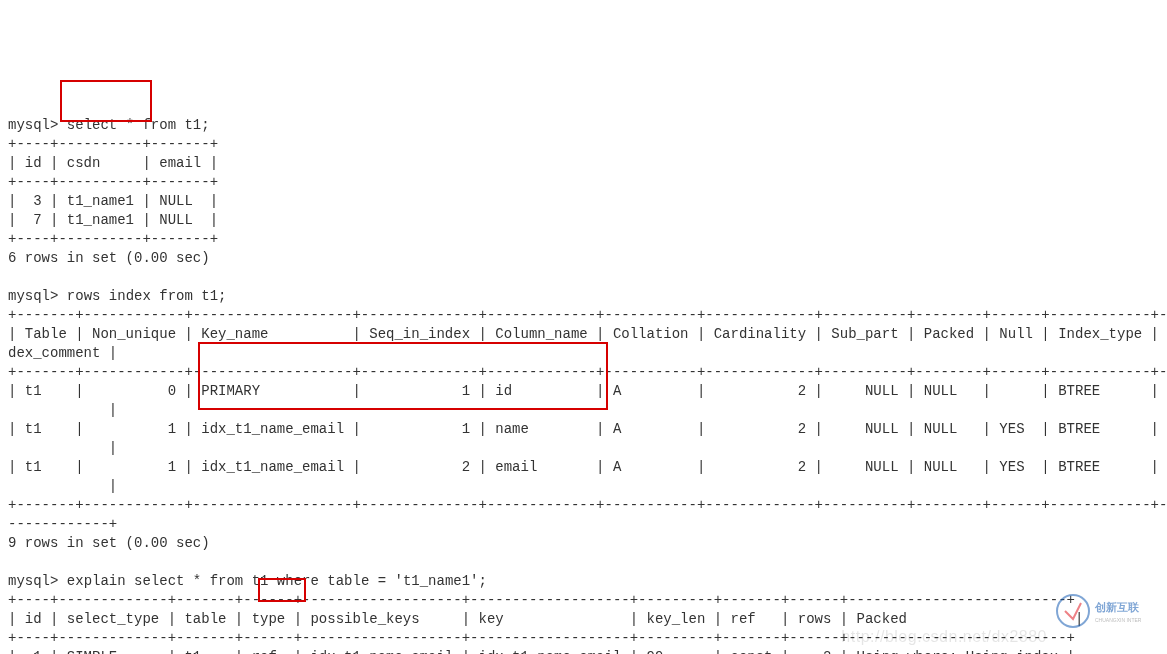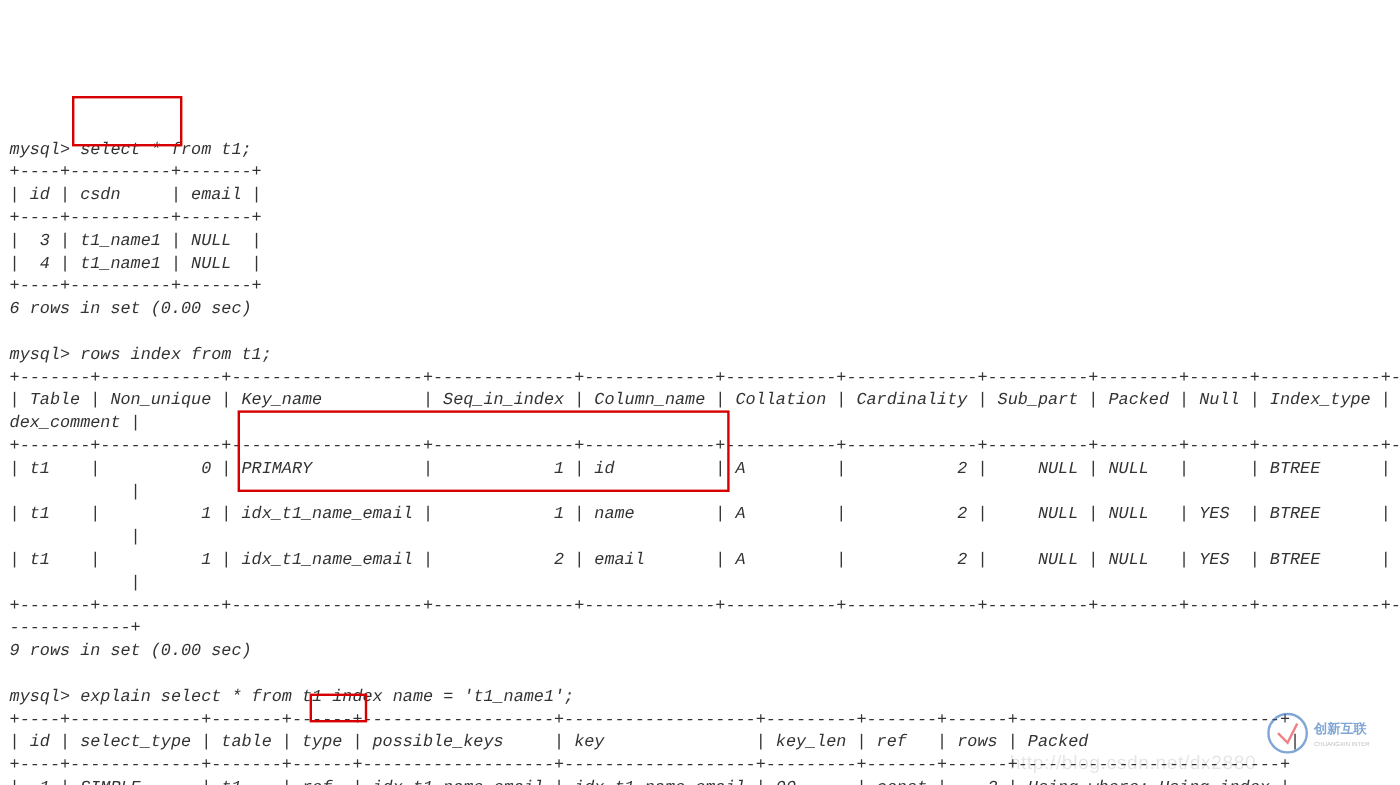--- a/index.html
+++ b/index.html
@@ -12,21 +12,21 @@
     font-size: 14px;
     line-height: 19px;
     color: #333333;
     overflow: hidden;
     white-space: pre;
   }
   .terminal {
     padding: 2px 8px 4px 8px;
     position: relative;
   }
-  .line { white-space: pre; font-style: italic; }
+  .line { white-space: pre; }
   .box {
     position: absolute;
     border: 2px solid #d60000;
     pointer-events: none;
     box-sizing: border-box;
   }
   .watermark {
     position: absolute;
     right: 120px;
     bottom: 8px;
@@ -47,40 +47,40 @@
 <body>
 
 
 
 <div class="terminal">
 <span class="line"><span>mysql&gt;</span> <span>select * from t1;</span></span>
 <span class="line">+----+----------+-------+</span>
 <span class="line">| id | csdn     | email |</span>
 <span class="line">+----+----------+-------+</span>
 <span class="line">|  3 | t1_name1 | NULL  |</span>
-<span class="line">|  4 | t1_name1 | NULL  |</span>
+<span class="line">|  7 | t1_name1 | NULL  |</span>
 <span class="line">+----+----------+-------+</span>
 <span class="line">6 rows in set (0.00 sec)</span>
 <span class="line">&nbsp;</span>
 <span class="line"><span>mysql&gt;</span> <span>rows index from t1;</span></span>
 <span class="line" id="idx-div1">+-------+------------+-------------------+--------------+-------------+-----------+-------------+----------+--------+------+------------+---------+---</span>
 <span class="line" id="idx-hdr1">| Table | Non_unique | Key_name          | Seq_in_index | Column_name | Collation | Cardinality | Sub_part | Packed | Null | Index_type | Comment | In</span>
 <span class="line" id="idx-hdr2">dex_comment |</span>
 <span class="line" id="idx-div2">+-------+------------+-------------------+--------------+-------------+-----------+-------------+----------+--------+------+------------+---------+---</span>
 <span class="line" id="idx-r1a">| t1    |          0 | PRIMARY           |            1 | id          | A         |           2 |     NULL | NULL   |      | BTREE      |         |   </span>
 <span class="line" id="idx-r1b">            |</span>
 <span class="line" id="idx-r2a">| t1    |          1 | idx_t1_name_email |            1 | name        | A         |           2 |     NULL | NULL   | YES  | BTREE      |         |   </span>
 <span class="line" id="idx-r2b">            |</span>
 <span class="line" id="idx-r3a">| t1    |          1 | idx_t1_name_email |            2 | email       | A         |           2 |     NULL | NULL   | YES  | BTREE      |         |   </span>
 <span class="line" id="idx-r3b">            |</span>
 <span class="line" id="idx-div3">+-------+------------+-------------------+--------------+-------------+-----------+-------------+----------+--------+------+------------+---------+---</span>
 <span class="line" id="idx-div3b">------------+</span>
 <span class="line">9 rows in set (0.00 sec)</span>
 <span class="line">&nbsp;</span>
-<span class="line"><span>mysql&gt;</span> <span>explain select * from t1 index name = 't1_name1';</span></span>
+<span class="line"><span>mysql&gt;</span> <span>explain select * from t1 where table = 't1_name1';</span></span>
 <span class="line">+----+-------------+-------+------+-------------------+-------------------+---------+-------+------+--------------------------+</span>
 <span class="line">| id | select_type | table | type | possible_keys     | key               | key_len | ref   | rows | Packed                    |</span>
 <span class="line">+----+-------------+-------+------+-------------------+-------------------+---------+-------+------+--------------------------+</span>
 <span class="line">|  1 | SIMPLE      | t1    | ref  | idx_t1_name_email | idx_t1_name_email | 99      | const |    2 | Using where; Using index |</span>
 
 
 </div>
 
 
 <div class="box" style="left:60px; top:80px; width:92px; height:42px;"></div>

